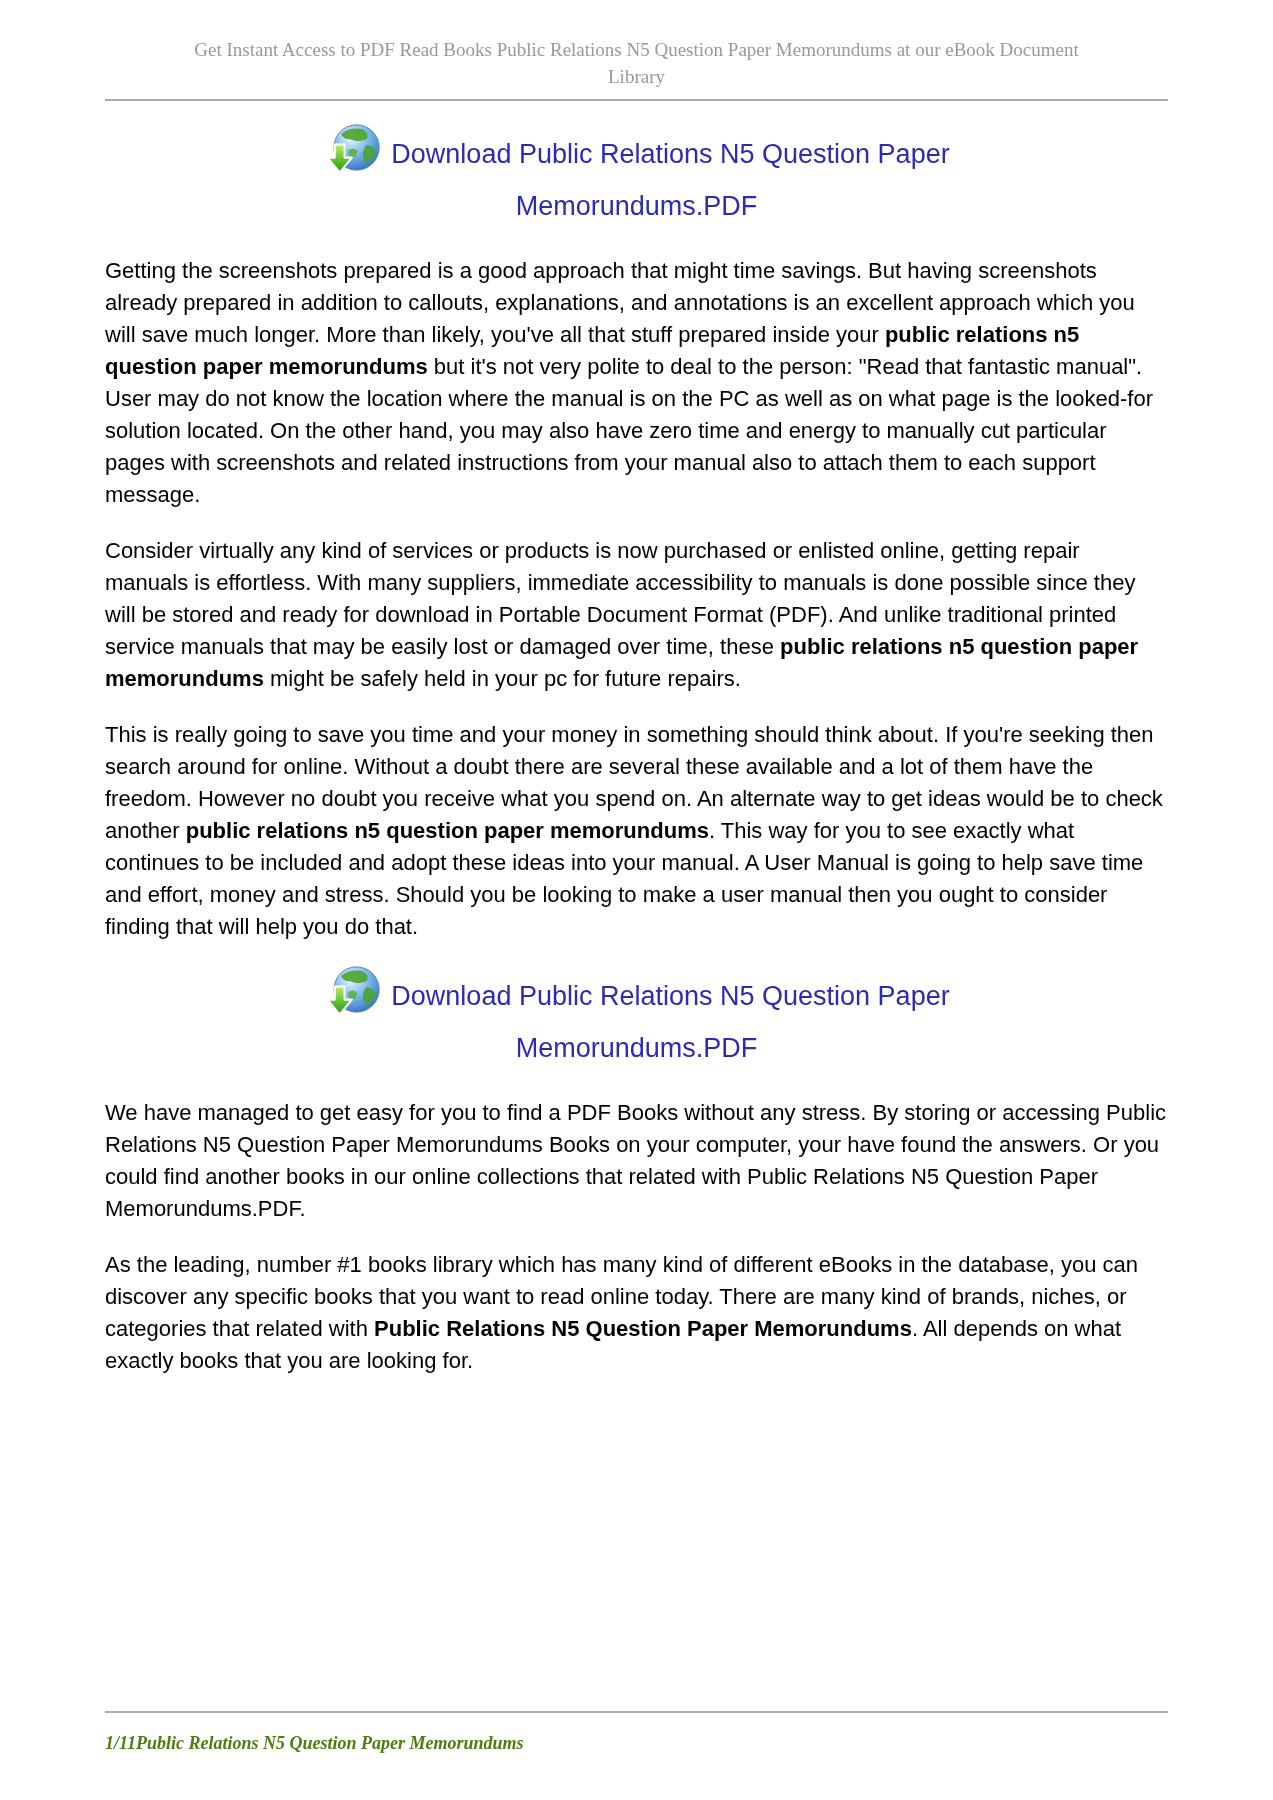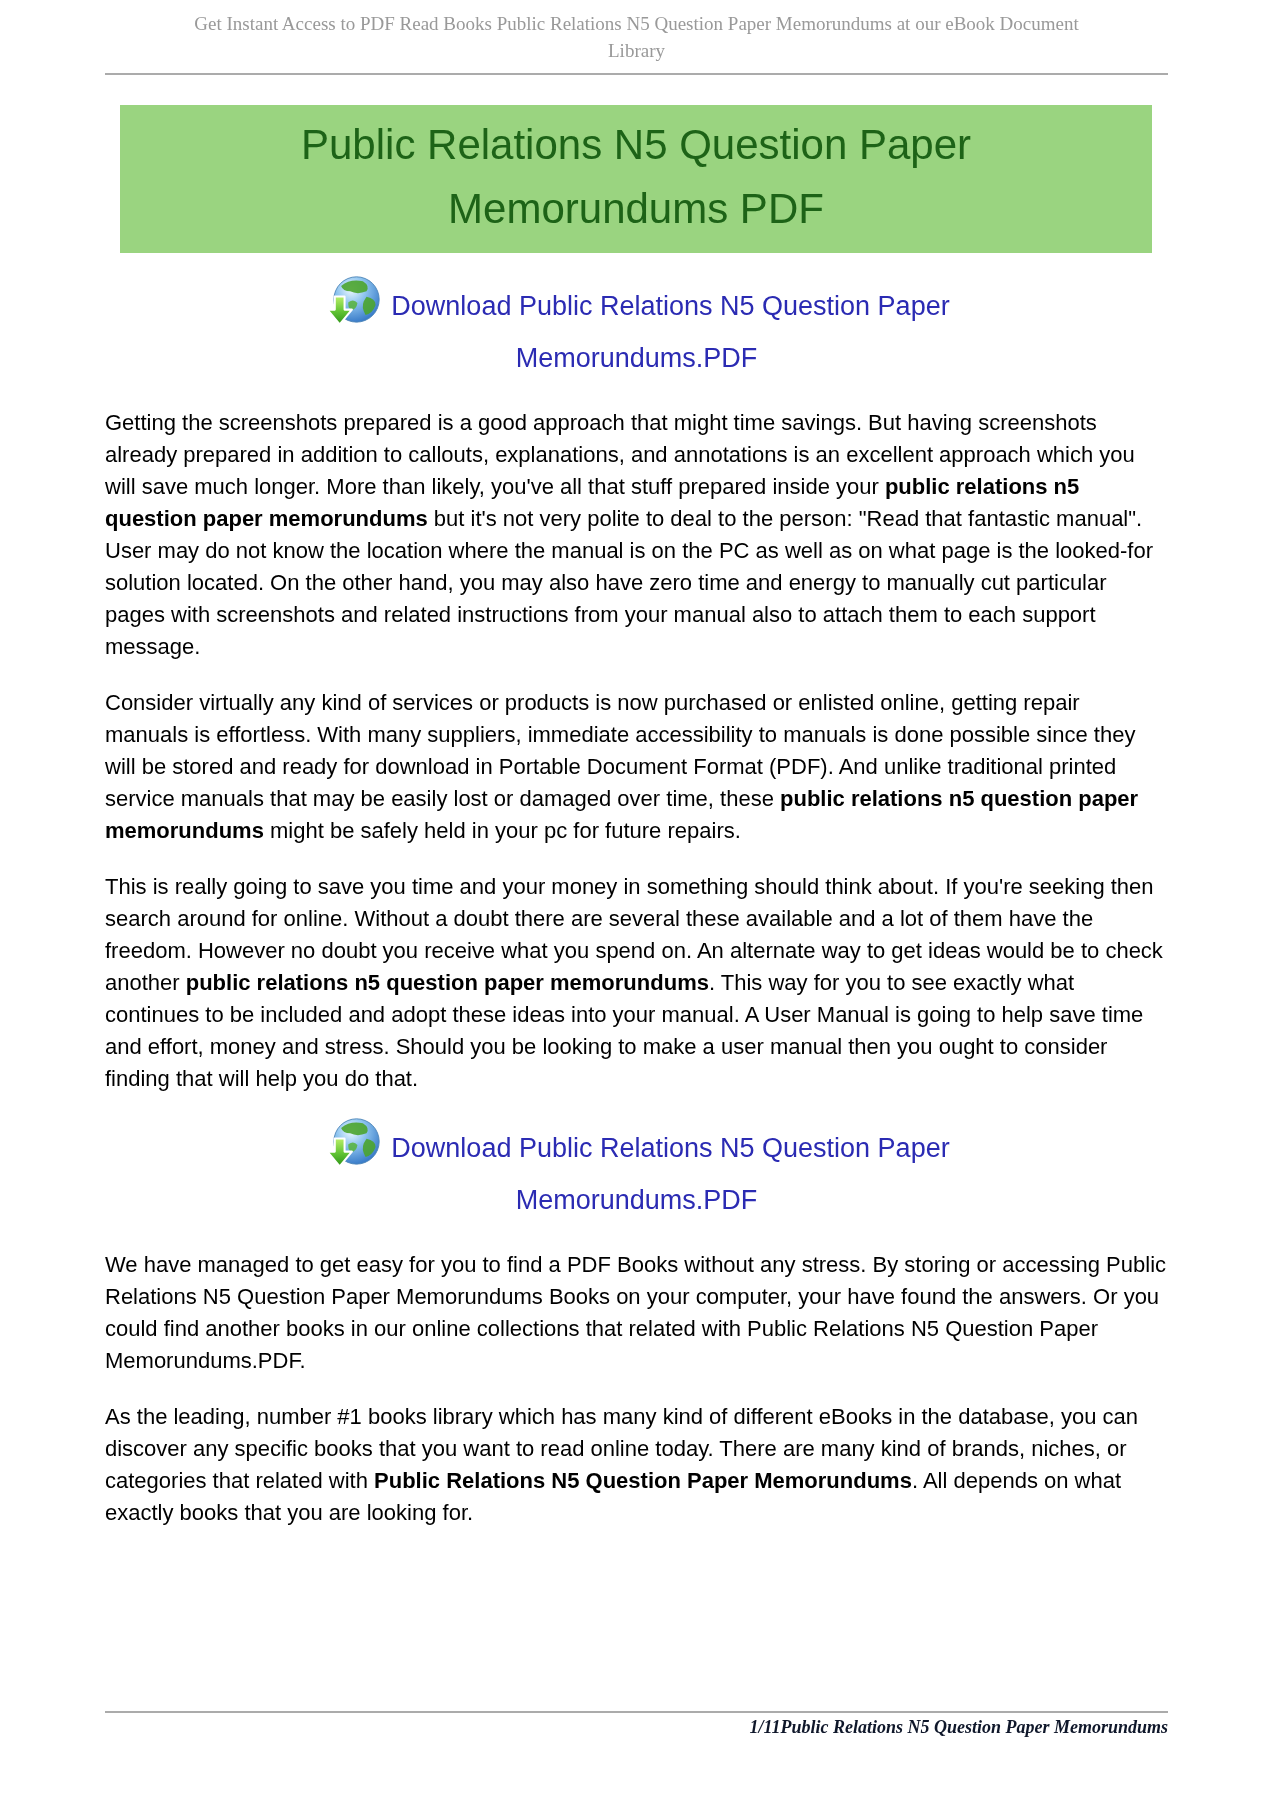--- a/index.html
+++ b/index.html
@@ -10,21 +10,21 @@
     height: 1800px;
     background: #fff;
     font-family: "Liberation Sans", sans-serif;
     color: #000;
     overflow: hidden;
   }
   .content { margin: 0 105px; width: 1063px; }
 
   
   .top-header {
-    padding-top: 10px;
+    padding-top: 36px;
     text-align: center;
     font-family: "Liberation Serif", serif;
     font-size: 19px;
     line-height: 27px;
     color: var(--header-text, #999999);
   }
   .top-header span { display: inline-block; max-width: 910px; }
   hr.rule {
     border: none;
     border-top: 2px solid #ababab;
@@ -77,43 +77,40 @@
 
   
   .footer {
     position: absolute;
     top: 1702px;
     left: 105px;
     right: 105px;
   }
   .footer .footer-row {
     display: flex;
-    justify-content: flex-end;
-    margin-top: 4px;
+    justify-content: flex-start;
+    margin-top: 20px;
     font-family: "Liberation Serif", serif;
     font-style: italic;
     font-weight: bold;
     font-size: 18px;
-    color: #0f172a;
+    color: #4d7c0f;
   }
 </style>
 </head>
 <body>
 
 <div class="page">
   <div class="content">
 
     <div class="top-header">
       <span>Get Instant Access to PDF Read Books Public Relations N5 Question Paper Memorundums at our eBook Document Library</span>
     </div>
     <hr class="rule">
 
-    <div class="banner">
-      <span class="banner-title">Public Relations N5 Question Paper Memorundums PDF</span>
-    </div>
 
     <a class="dl">
       <svg viewBox="0 0 64 64" aria-hidden="true">
         <defs>
           <radialGradient id="gOcean" cx="38%" cy="28%" r="80%">
             <stop offset="0%" stop-color="#eef8ff"></stop>
             <stop offset="40%" stop-color="#8ec4ef"></stop>
             <stop offset="100%" stop-color="#2b6fc2"></stop>
           </radialGradient>
           <linearGradient id="gArrow" x1="0" y1="0" x2="0" y2="1">

